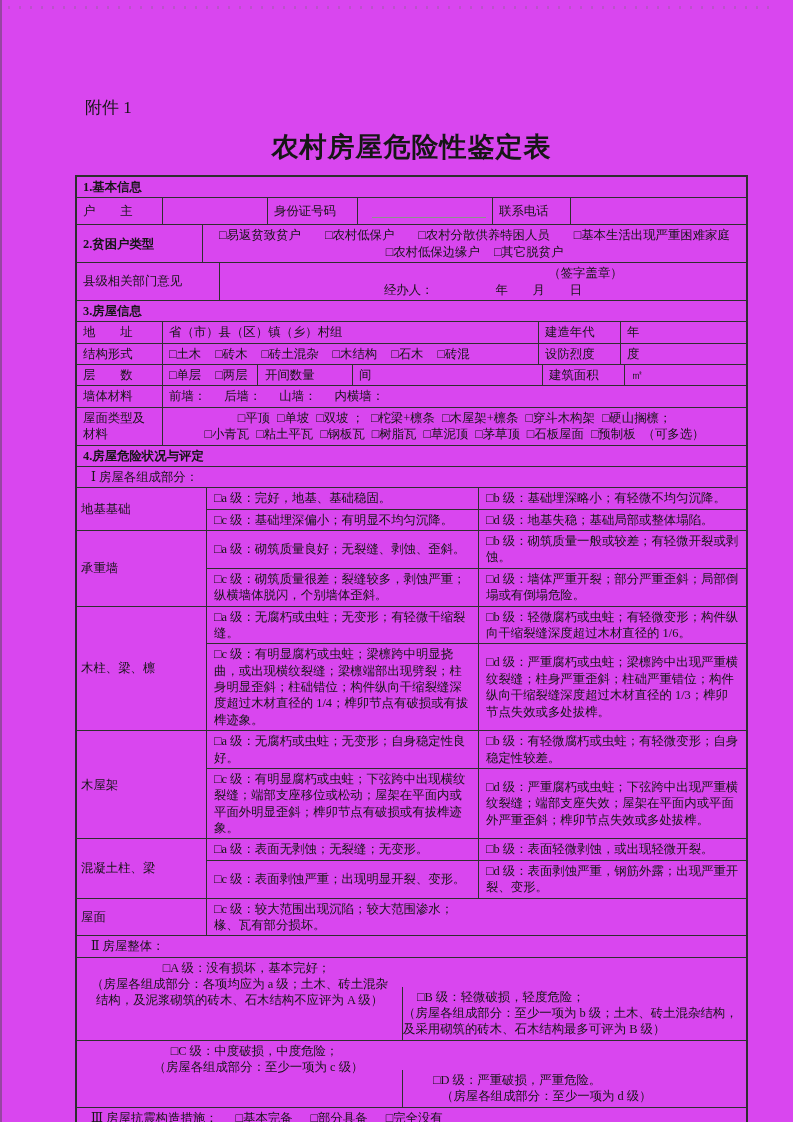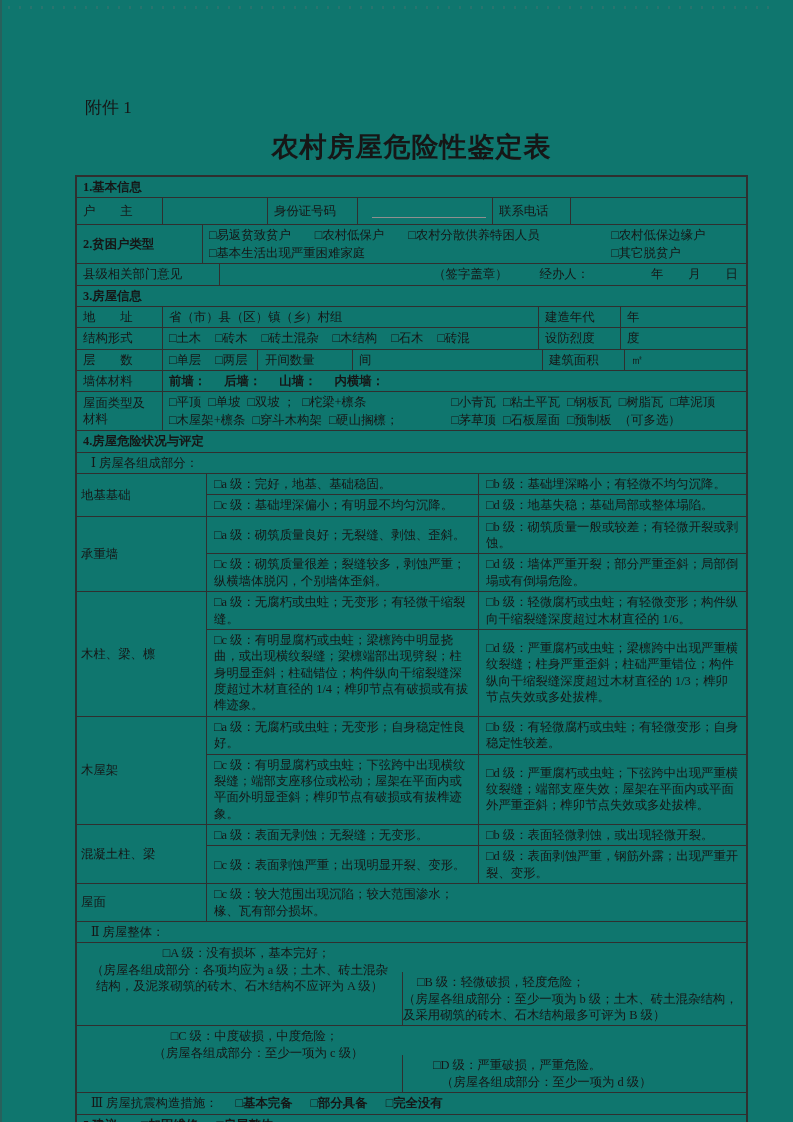--- a/index.html
+++ b/index.html
@@ -1,21 +1,21 @@
 <!DOCTYPE html>
 <html><head>
 <meta charset="utf-8">
 <style>
   html,body { margin:0; padding:0; background:#ffffff; }
   .page {
     position:relative;
     width:793px; height:1122px;
     box-sizing:border-box;
     padding:96px 45px 0 75px;
-    background:#0f766e;
+    background:#d946ef;
     color:#161616;
     font-family:"Liberation Serif","DejaVu Serif",serif;
     overflow:hidden;
   }
   .scan-edge { position:absolute; left:0; top:0; width:2px; height:1122px; background:rgba(70,70,70,.45); }
   .scan-noise { position:absolute; top:6px; left:8px; width:770px; height:3px;
     background:repeating-linear-gradient(90deg, rgba(110,110,110,.28) 0 2px, transparent 2px 11px); }
   .attachment { font-size:17px; margin:0 0 10px 10px; }
   .doc-title { text-align:center; font-size:27px; font-weight:bold; letter-spacing:1px; margin:0 0 10px 0; width:673px; }
   .form {
@@ -27,23 +27,23 @@
   .row:first-child { border-top:none; }
   .cell { box-sizing:border-box; padding:2px 6px; border-left:1.2px solid #2f2f2f; display:flex; align-items:center; }
   .cell:first-child { border-left:none; }
   .sec-head { font-weight:bold; padding:2px 6px; }
   .grow { flex:1; }
   .w-label { width:85px; }
   .blank-u { position:relative; }
   .u-line { display:inline-block; width:118px; height:13px; border-bottom:1.5px solid #8f8f8f; margin-left:8px; }
   .opts { display:flex; flex-wrap:wrap; column-gap:14px; row-gap:1px; align-items:center; }
   .opts-wide { column-gap:24px; }
-  .opts-mid { column-gap:18px;font-weight:bold; }
+  .opts-mid { column-gap:18px; }
   .opts-tight { column-gap:7px; }
-  .stack { display:flex; flex-direction:row; justify-content:center;gap:32px; }
+  .stack { display:flex; flex-direction:column; justify-content:center; }
   .sign-line { padding-left:205px; }
   .part-head { padding:2px 6px 2px 14px; }
   
   .comp { display:flex; border-top:1.2px solid #2f2f2f; align-items:stretch; }
   .comp-name { width:85px; box-sizing:border-box; padding:2px 4px; display:flex; align-items:center; }
   .comp-body { flex:1; border-left:1.2px solid #2f2f2f; display:flex; flex-direction:column;margin-left:44px; }
   .sub { display:flex; flex:1; align-items:stretch; }
   .sub + .sub { border-top:1.2px solid #2f2f2f; }
   .cell-ac { width:271px; box-sizing:border-box; padding:2px 7px; display:flex; align-items:center; }
   .cell-bd { flex:1; border-left:1.2px solid #2f2f2f; box-sizing:border-box; padding:2px 7px; display:flex; align-items:center; }

